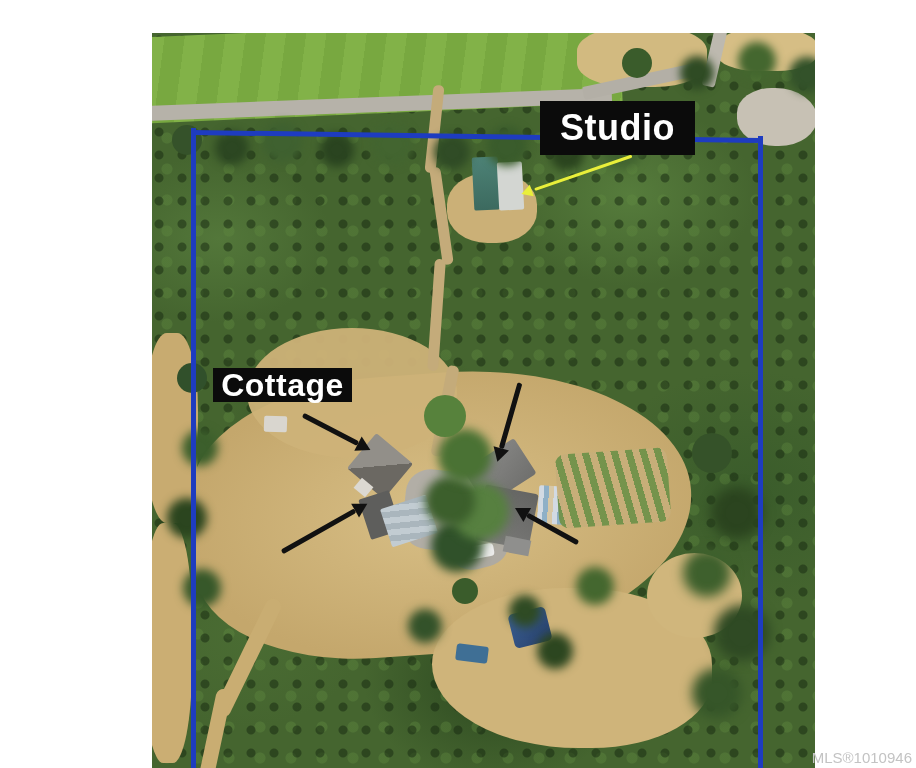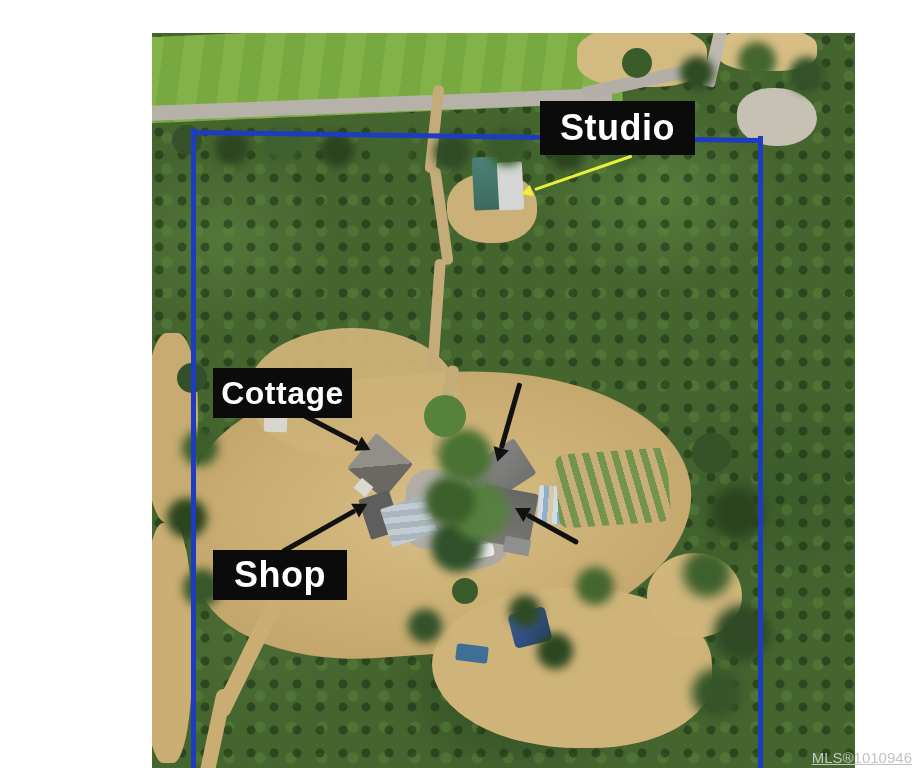--- a/index.html
+++ b/index.html
@@ -1,18 +1,18 @@
 <!DOCTYPE html>
 <html style="--bnd: #1e3cc0; --lbg: #0b0b0b; --lfg: #ffffff; --ab: #111111; --ay: #e9ef3a;"><head>
 <meta charset="utf-8">
 <style>
   html,body{margin:0;padding:0;}
   body{width:916px;height:768px;background:#ffffff;position:relative;overflow:hidden;
        font-family:"Liberation Sans",sans-serif;}
-  .photo{position:absolute;left:152px;top:33px;width:663px;height:735px;overflow:hidden;background:#45652f;padding-left:40px;}
+  .photo{position:absolute;left:152px;top:33px;width:663px;height:735px;overflow:hidden;background:#45652f;}
   .s{position:absolute;}
   
   .forest{inset:0;
     background-image:
       radial-gradient(circle at 7px 7px, rgba(22,40,16,.50) 0 4px, transparent 5px),
       radial-gradient(circle at 15px 12px, rgba(96,138,64,.38) 0 5px, transparent 6px),
       radial-gradient(160px 120px at 10% 28%, #53773a 0%, transparent 70%),
       radial-gradient(200px 150px at 32% 55%, #2f4c22 0%, transparent 70%),
       radial-gradient(180px 130px at 72% 22%, #567c3c 0%, transparent 70%),
       radial-gradient(220px 170px at 90% 62%, #3a5c2b 0%, transparent 70%),
@@ -26,21 +26,21 @@
       width:calc(100% - 12px);background:var(--ab,#111);border-radius:2px;}
   .arrow .head{position:absolute;right:-2px;top:50%;transform:translateY(-50%);width:0;height:0;
       border-style:solid;border-width:8px 0 8px 14px;
       border-color:transparent transparent transparent var(--ab,#111);}
   .arrow.yellow .shaft{height:3px;background:var(--ay,#e9ef3a);}
   .arrow.yellow .head{border-width:6px 0 6px 11px;
       border-color:transparent transparent transparent var(--ay,#e9ef3a);}
   .label{position:absolute;background:var(--lbg,#0b0b0b);color:var(--lfg,#fff);font-weight:700;
       display:flex;align-items:center;justify-content:center;letter-spacing:.5px;z-index:5;
       white-space:nowrap;}
-  .watermark{position:absolute;right:4px;bottom:2px;font-size:15px;color:#c3c3c3;z-index:6;text-decoration:underline;}
+  .watermark{position:absolute;right:4px;bottom:2px;font-size:15px;color:#c3c3c3;z-index:6;}
 </style>
 </head>
 <body>
 
 <div class="photo">
 
   <div class="s forest"></div>
 
   <div class="s" style="left:-6px;top:-6px;width:475px;height:86px;transform:rotate(-2.5deg);background:repeating-linear-gradient(100deg,#82b248 0 20px,#78a840 20px 40px);"></div>
   <div class="s" style="left:425px;top:-6px;width:130px;height:60px;border-radius:40%;background:#d2ba80;"></div>
@@ -110,17 +110,16 @@
   <div class="arrow" style="left:130px;top:511px;width:96px;transform:rotate(-29.5deg);">
     <div class="shaft"></div>
     <div class="head"></div>
   </div>
   <div class="arrow" style="left:426px;top:502px;width:70px;transform:rotate(-151deg);">
     <div class="shaft"></div>
     <div class="head"></div>
   </div>
 
   <div class="label" style="left:388px;top:68px;width:155px;height:54px;font-size:36px;">Studio</div>
-  <div class="label" style="left:61px;top:335px;width:139px;height:50px;font-size:32px;">Cottage</div>
-  <div class="label" style="left:61px;top:517px;width:134px;height:50px;font-size:36px;">Shop</div>
+  <div class="label" style="left:61px;top:335px;width:139px;height:34px;font-size:32px;">Cottage</div>
 </div>
 
 <div class="watermark">MLS®1010946</div>
 
 </body></html>

